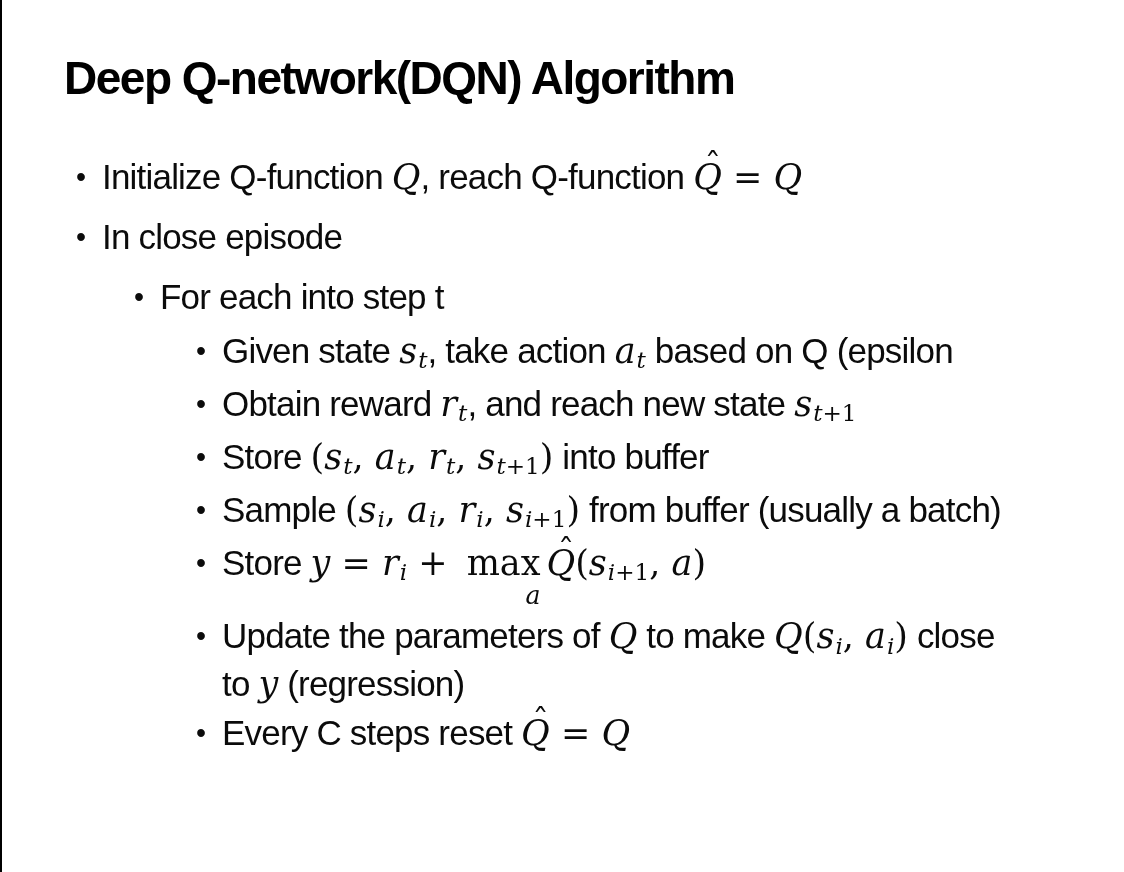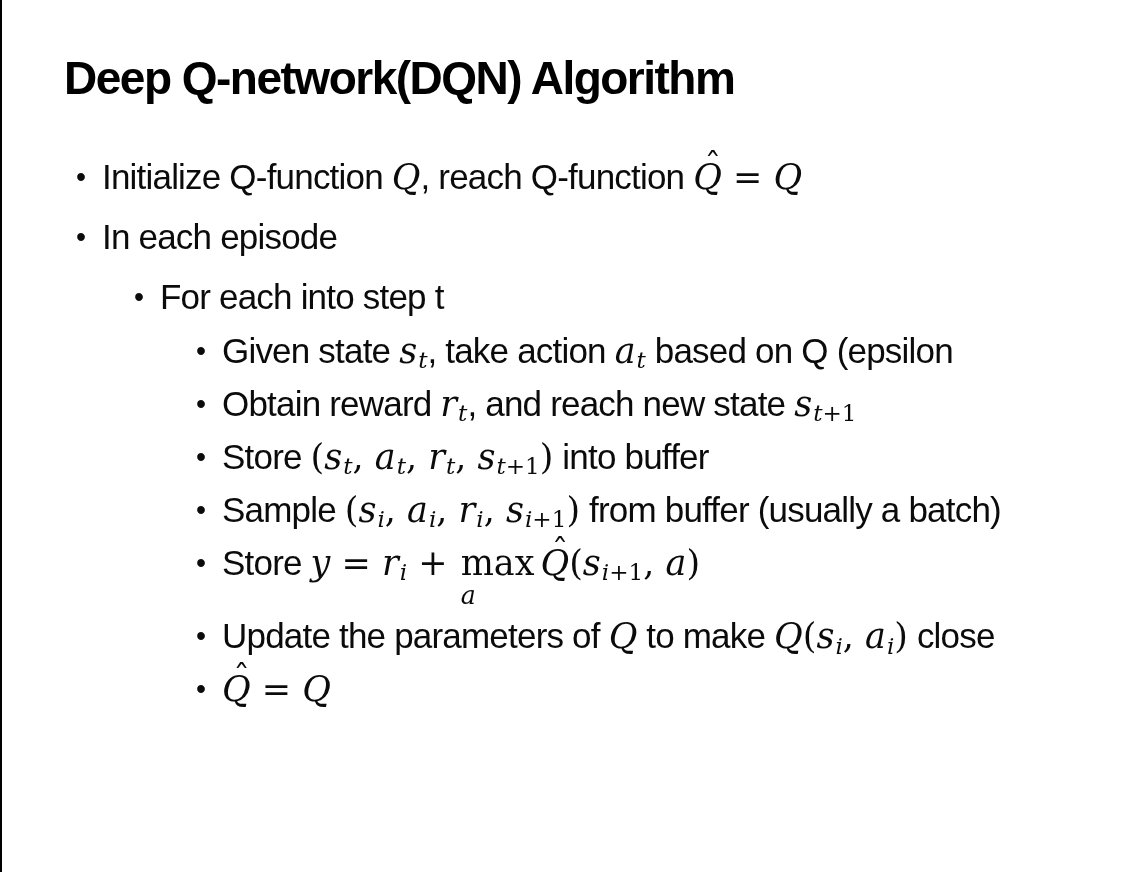--- a/index.html
+++ b/index.html
@@ -70,23 +70,23 @@
     left: 18%;
     top: -0.34em;
     width: 100%;
     text-align: center;
     font-style: normal;
     font-size: 0.95em;
   }
   .seg-munder {
     display: inline-flex;
     flex-direction: column;
-    align-items: flex-start;
+    align-items: flex-end;
     line-height: 1.05;
-    margin: 0 6px 0 2px;
+    margin: 0 6px 0 8px;
   }
   .seg-munder .op { font-style: normal; }
   .seg-munder .under {
     font-style: italic;
     font-size: 0.72em;
     margin-top: 1px;
   }
 </style>
 </head>
 <body>
@@ -96,21 +96,21 @@
   <div class="bullet-list">
       <div class="bullet level1">
         <span class="marker">•</span>
         <div class="content">
           <div class="line"><span class="seg-text">Initialize Q-function </span><span class="seg-mi">Q</span><span class="seg-text">, reach Q-function </span><span class="seg-mhat"><span class="hat-mark">ˆ</span><span class="hat-base">Q</span></span><span class="seg-mu"> = </span><span class="seg-mi">Q</span></div>
         </div>
       </div>
       <div class="bullet level1">
         <span class="marker">•</span>
         <div class="content">
-          <div class="line"><span class="seg-text">In each episode</span></div>
+          <div class="line"><span class="seg-text">In close episode</span></div>
         </div>
       </div>
       <div class="bullet level2">
         <span class="marker">•</span>
         <div class="content">
           <div class="line"><span class="seg-text">For each into step t</span></div>
         </div>
       </div>
       <div class="bullet level3">
         <span class="marker">•</span>
@@ -142,22 +142,23 @@
           <div class="line"><span class="seg-text">Store </span><span class="seg-mi">y</span><span class="seg-mu"> = </span><span class="seg-msub"><span class="base">r</span><span class="sub"><span style="font-style: italic;">i</span></span></span><span class="seg-mu"> + </span><span class="seg-munder">
               <span class="op">max</span>
               <span class="under">a</span>
             </span><span class="seg-mhat"><span class="hat-mark">ˆ</span><span class="hat-base">Q</span></span><span class="seg-mu">(</span><span class="seg-msub"><span class="base">s</span><span class="sub"><span style="font-style: italic;">i</span><span style="font-style: normal;">+</span><span style="font-style: normal;">1</span></span></span><span class="seg-mu">, </span><span class="seg-mi">a</span><span class="seg-mu">)</span></div>
         </div>
       </div>
       <div class="bullet level3">
         <span class="marker">•</span>
         <div class="content">
           <div class="line"><span class="seg-text">Update the parameters of </span><span class="seg-mi">Q</span><span class="seg-text"> to make </span><span class="seg-mi">Q</span><span class="seg-mu">(</span><span class="seg-msub"><span class="base">s</span><span class="sub"><span style="font-style: italic;">i</span></span></span><span class="seg-mu">, </span><span class="seg-msub"><span class="base">a</span><span class="sub"><span style="font-style: italic;">i</span></span></span><span class="seg-mu">)</span><span class="seg-text"> close</span></div>
+          <div class="line"><span class="seg-text">to </span><span class="seg-mi">y</span><span class="seg-text"> (regression)</span></div>
         </div>
       </div>
       <div class="bullet level3">
         <span class="marker">•</span>
         <div class="content">
-          <div class="line"><span class="seg-mhat"><span class="hat-mark">ˆ</span><span class="hat-base">Q</span></span><span class="seg-mu"> = </span><span class="seg-mi">Q</span></div>
+          <div class="line"><span class="seg-text">Every C steps reset </span><span class="seg-mhat"><span class="hat-mark">ˆ</span><span class="hat-base">Q</span></span><span class="seg-mu"> = </span><span class="seg-mi">Q</span></div>
         </div>
       </div>
     </div>
 </div>
 
 </body></html>

